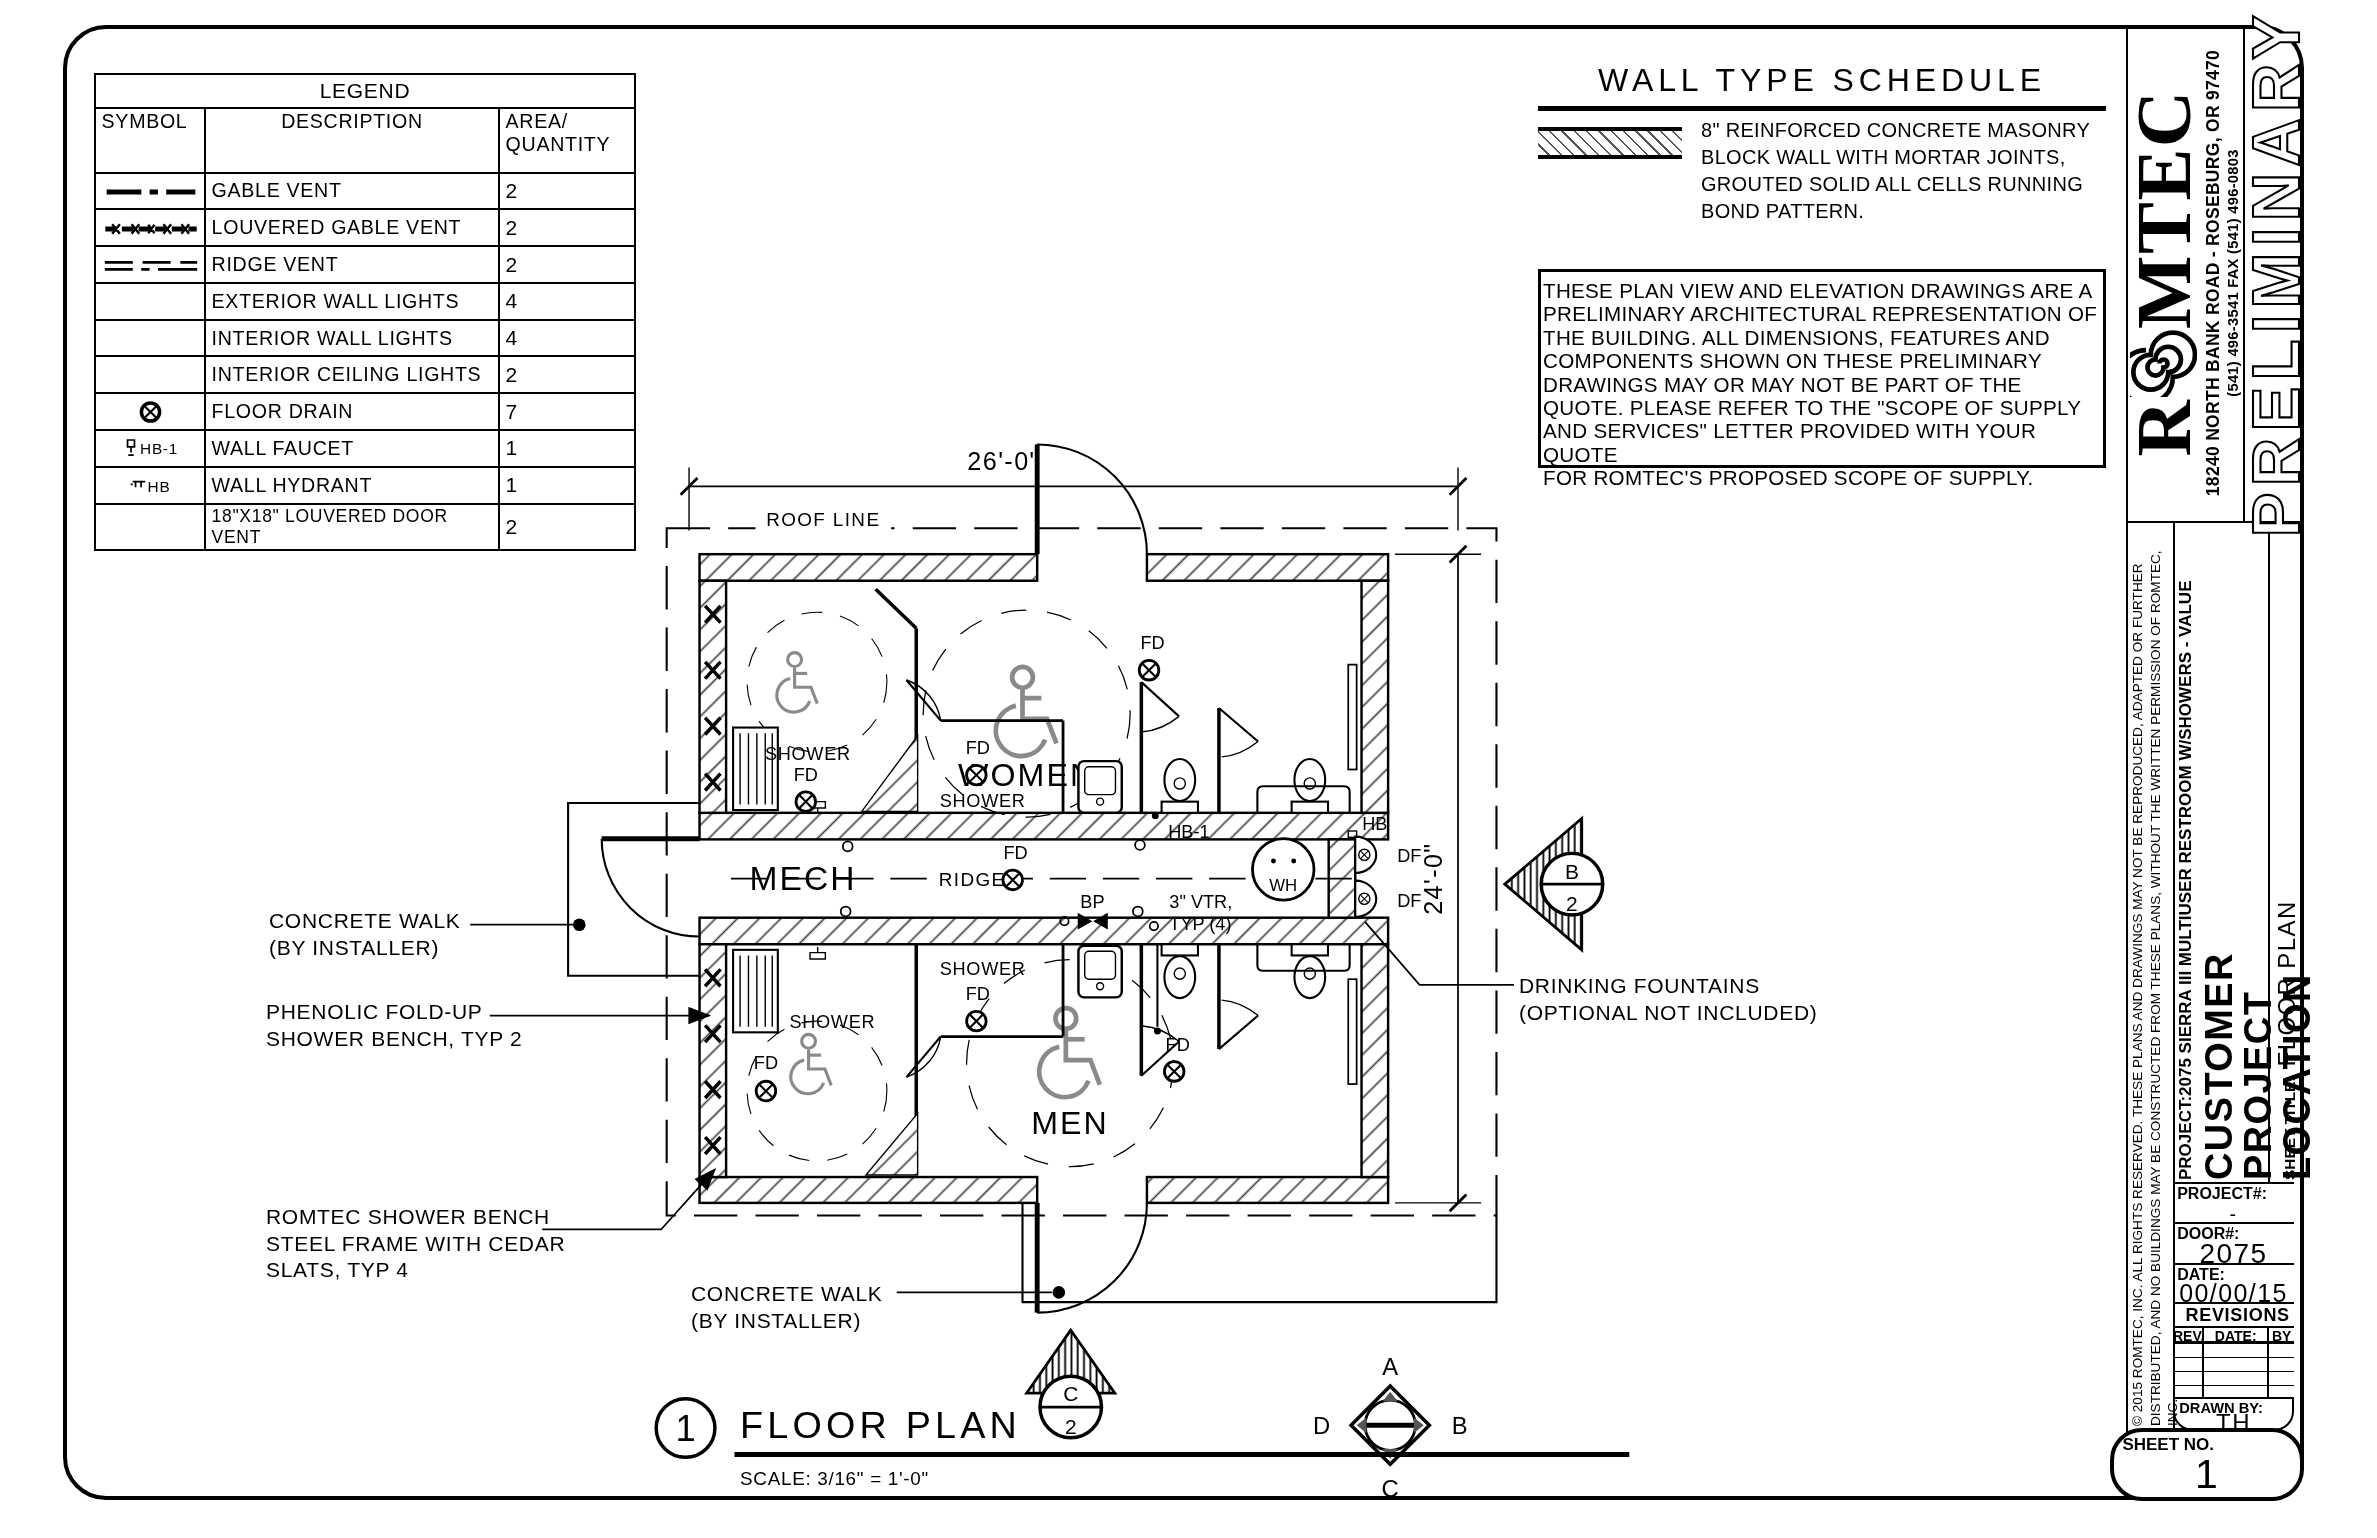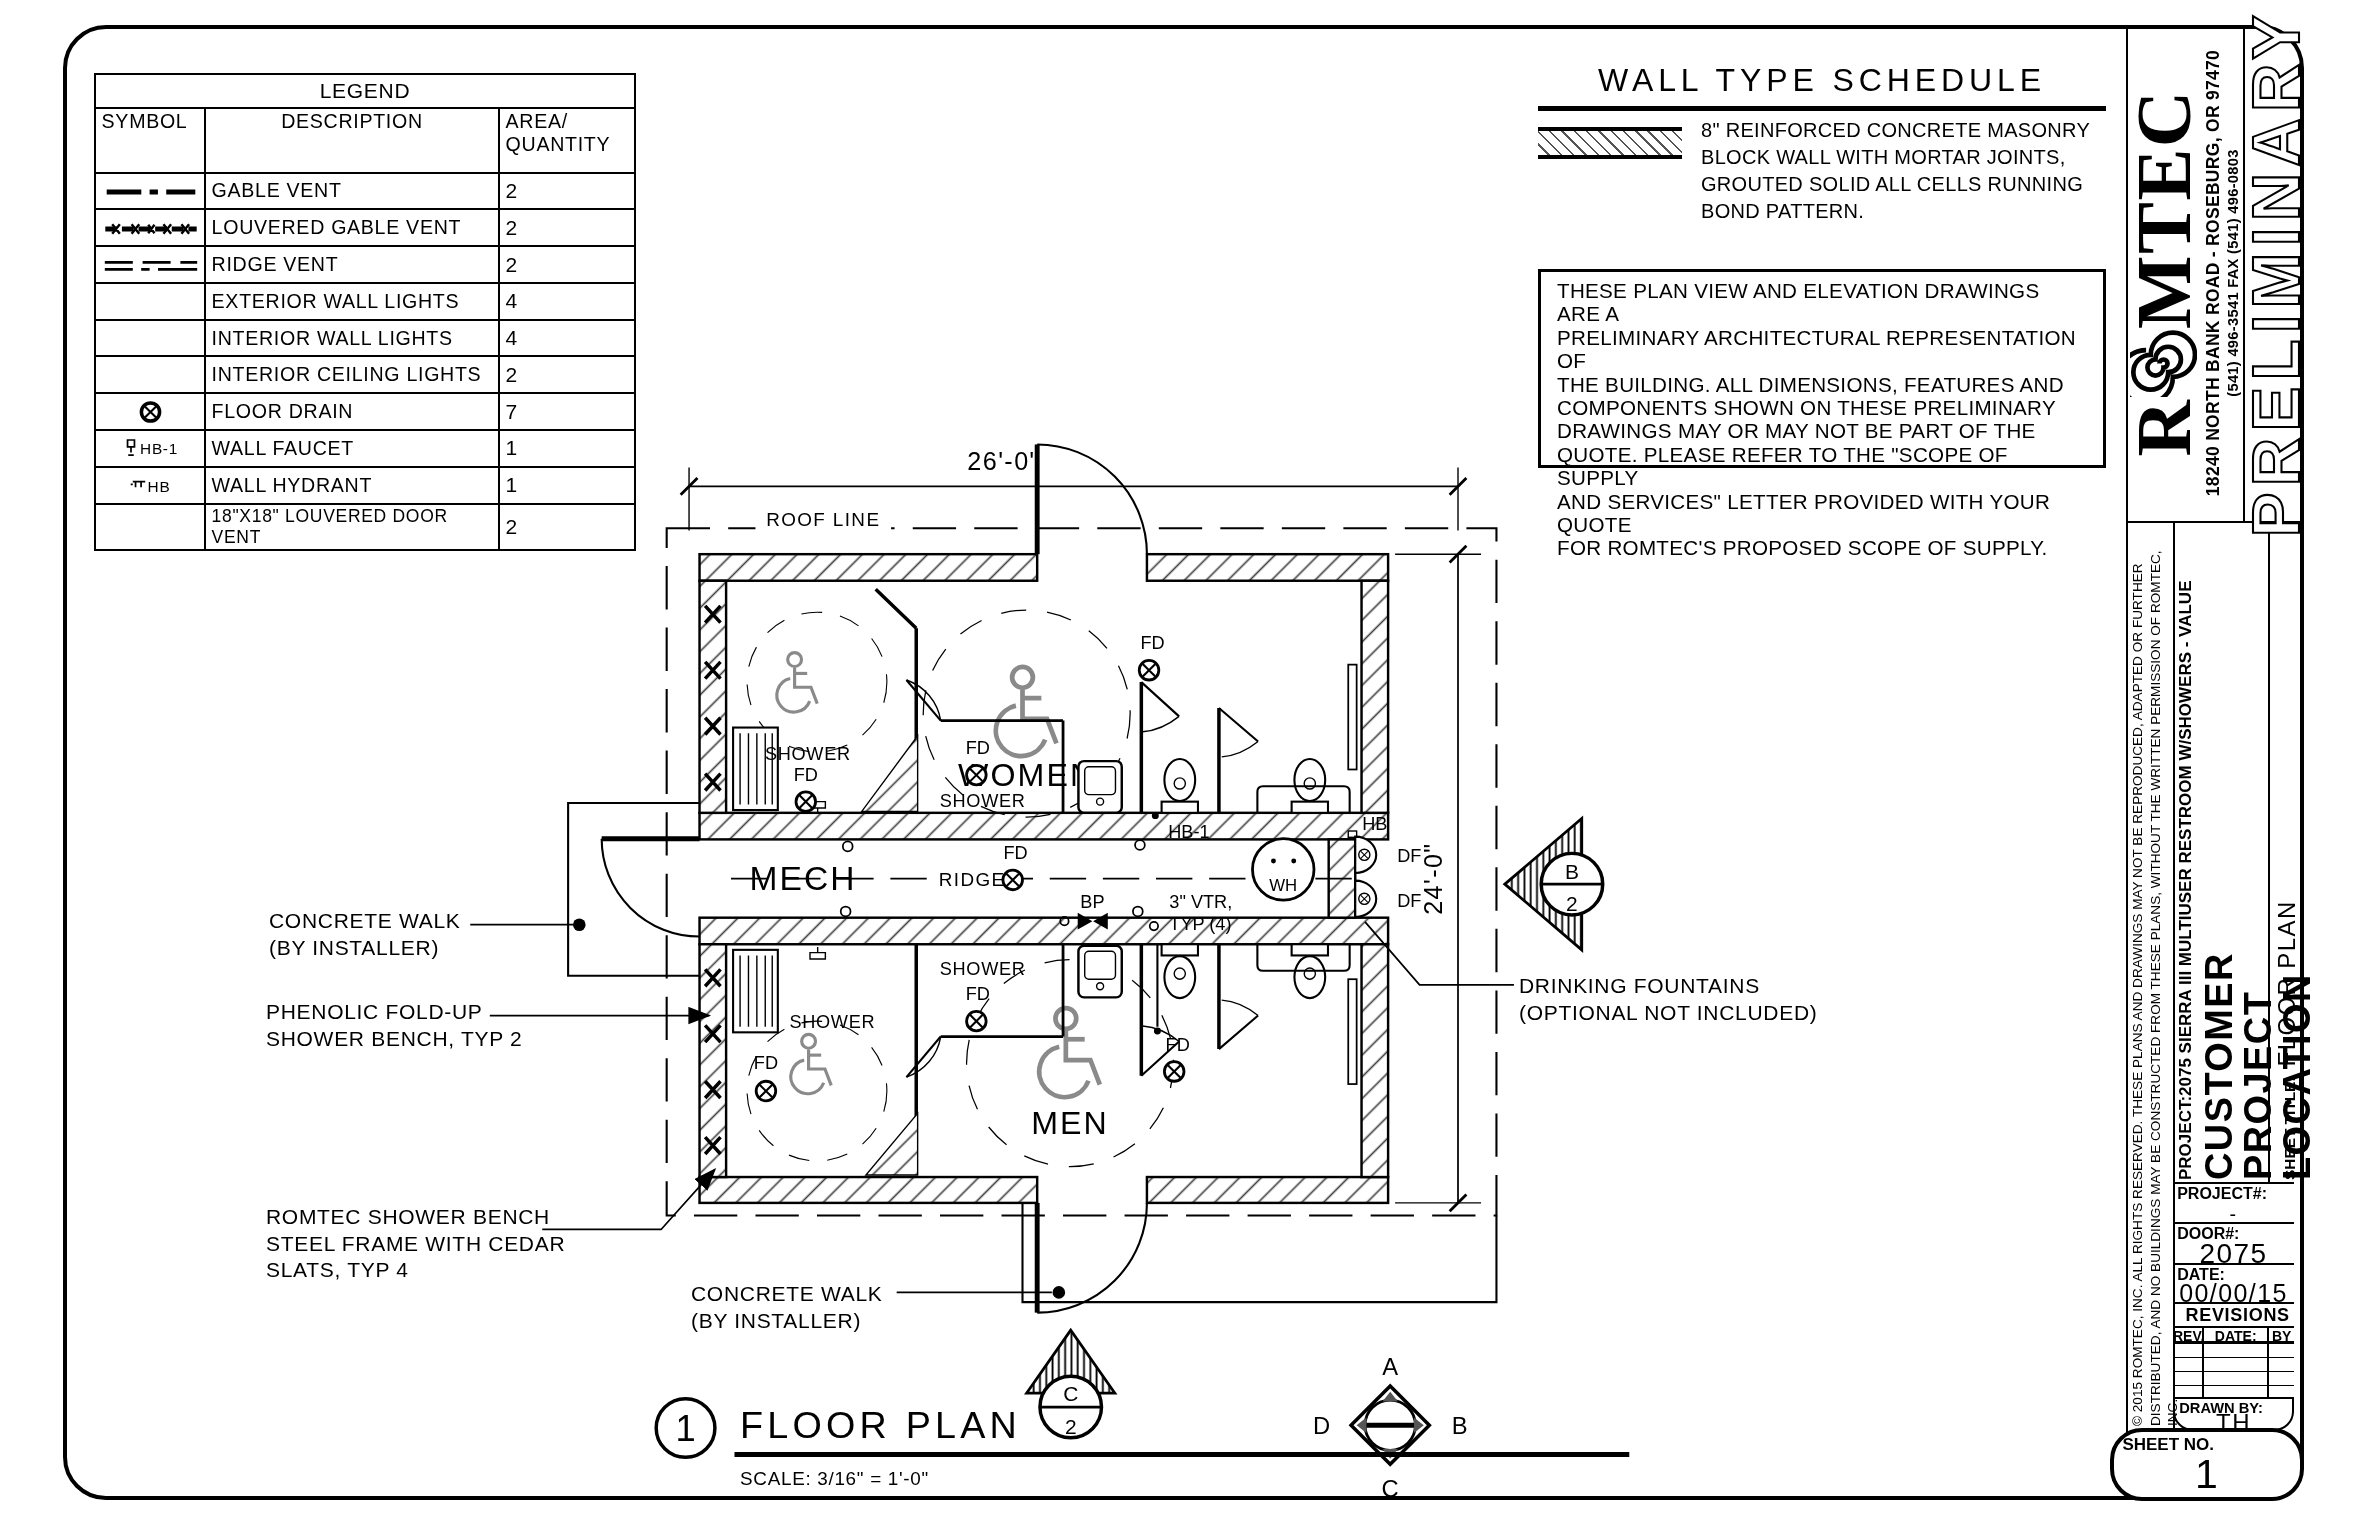--- a/index.html
+++ b/index.html
@@ -18,21 +18,21 @@
   #legend .qty{font-size:21px;}
   .symsvg{vertical-align:middle;}
   .symlabel{font-size:15.4px;letter-spacing:0.7px;}
   
   #wts-title{left:1538px;top:62px;width:568px;text-align:center;font-size:32px;letter-spacing:4.9px;}
   #wts-rule{left:1538px;top:106px;width:568px;border-top:5.6px solid #000;}
   #wts-sym{left:1538px;top:127px;width:144px;height:32px;border-top:4.2px solid #000;border-bottom:4.2px solid #000;box-sizing:border-box;
     background:repeating-linear-gradient(45deg,#fff 0 7px,#555 7px 8.7px);}
   #wts-desc{left:1701px;top:117px;width:420px;font-size:20px;line-height:27px;letter-spacing:0.3px;}
   
-  #notes{left:1538px;top:269px;width:568px;height:199px;border:3.5px solid #000;box-sizing:border-box;padding:7px 16px;font-size:20.6px;line-height:23.4px;letter-spacing:0.3px;}
+  #notes{left:1538px;top:269px;width:568px;height:199px;border:3.5px solid #000;box-sizing:border-box;padding:7px 2px;font-size:20.6px;line-height:23.4px;letter-spacing:0.3px;}
   
   .ann{font-size:21px;line-height:26.6px;letter-spacing:0.7px;}
   
   .tb-line{border-left:2.8px solid #000;width:0;}
   .rot{transform:rotate(-90deg);transform-origin:left top;}
   #tb-romtec{left:2127px;top:521px;width:496px;height:116px;display:flex;flex-direction:column;align-items:center;justify-content:center;}
   .romtec-logo{font-family:"Liberation Serif",serif;font-weight:bold;font-size:78px;line-height:70px;letter-spacing:1.4px;display:flex;align-items:center;}
   .romtec-addr{font-size:17.5px;font-weight:bold;margin-top:4.2px;letter-spacing:0.3px;}
   .romtec-phone{font-size:14.7px;font-weight:bold;margin-top:1.4px;letter-spacing:0.3px;}
   #tb-prelim{left:2246px;top:521px;width:496px;height:58px;display:flex;align-items:center;justify-content:center;}

